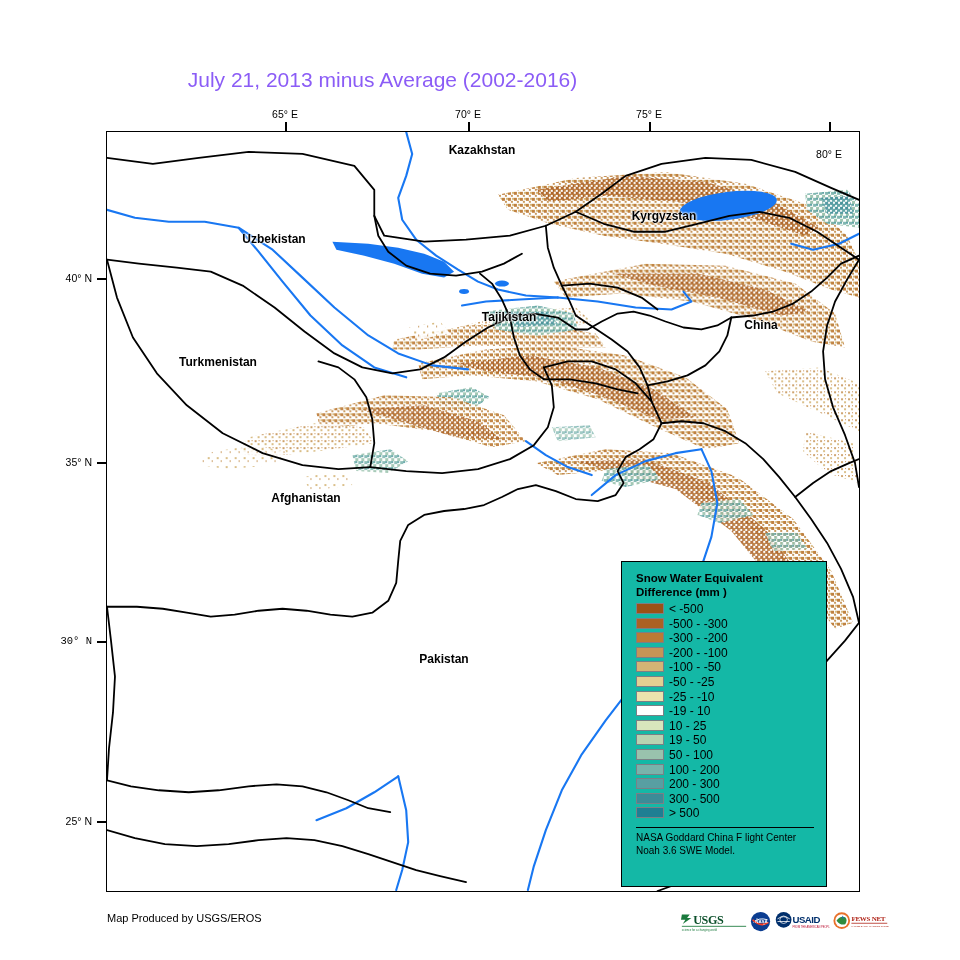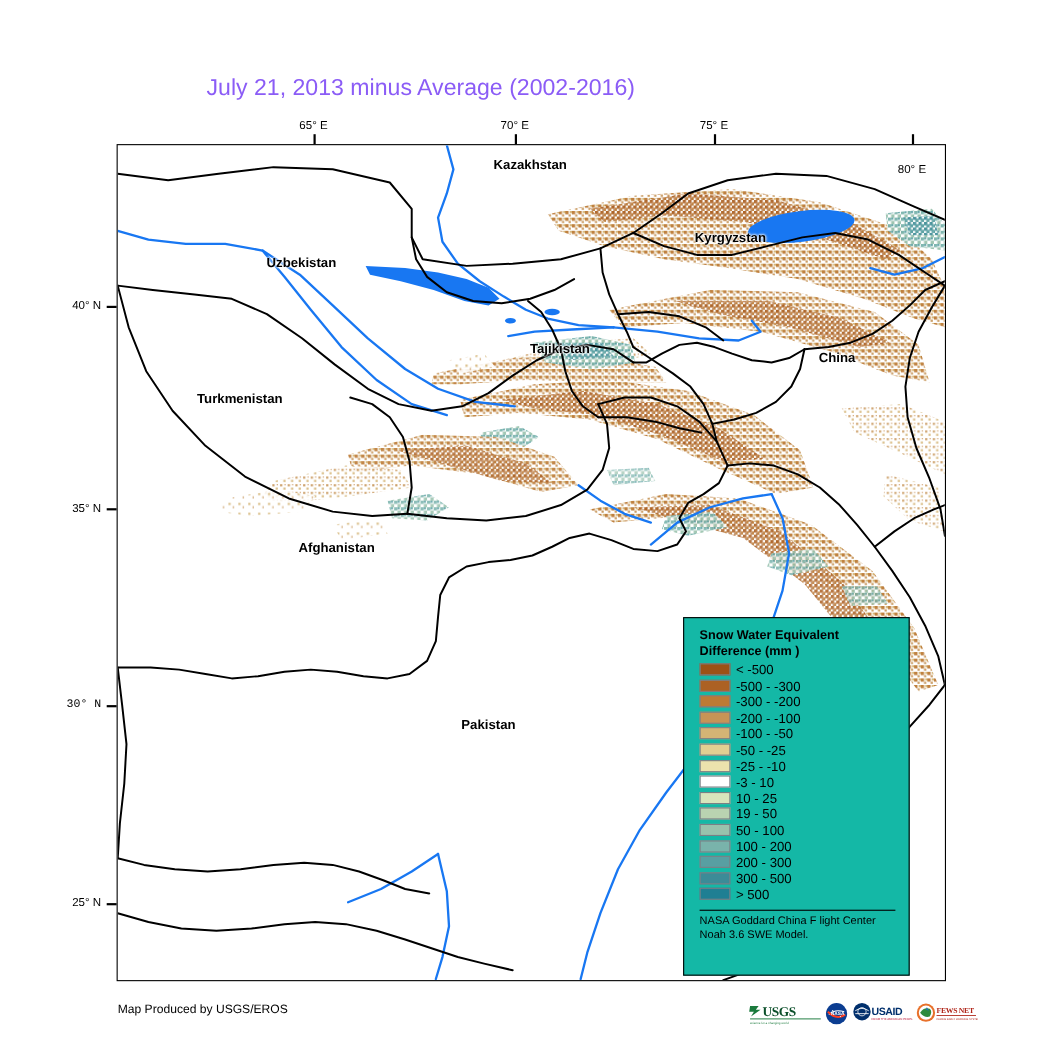--- a/index.html
+++ b/index.html
@@ -336,21 +336,21 @@
       <div class="legend-row">
         <span class="legend-swatch" style="background:#e2cf92"></span>
         <span class="legend-text">-50 - -25</span>
       </div>
       <div class="legend-row">
         <span class="legend-swatch" style="background:#ece3ad"></span>
         <span class="legend-text">-25 - -10</span>
       </div>
       <div class="legend-row">
         <span class="legend-swatch" style="background:#ffffff"></span>
-        <span class="legend-text">-3 - 10</span>
+        <span class="legend-text">-19 - 10</span>
       </div>
       <div class="legend-row">
         <span class="legend-swatch" style="background:#d8e5bc"></span>
         <span class="legend-text">10 - 25</span>
       </div>
       <div class="legend-row">
         <span class="legend-swatch" style="background:#b9d3b1"></span>
         <span class="legend-text">19 - 50</span>
       </div>
       <div class="legend-row">

